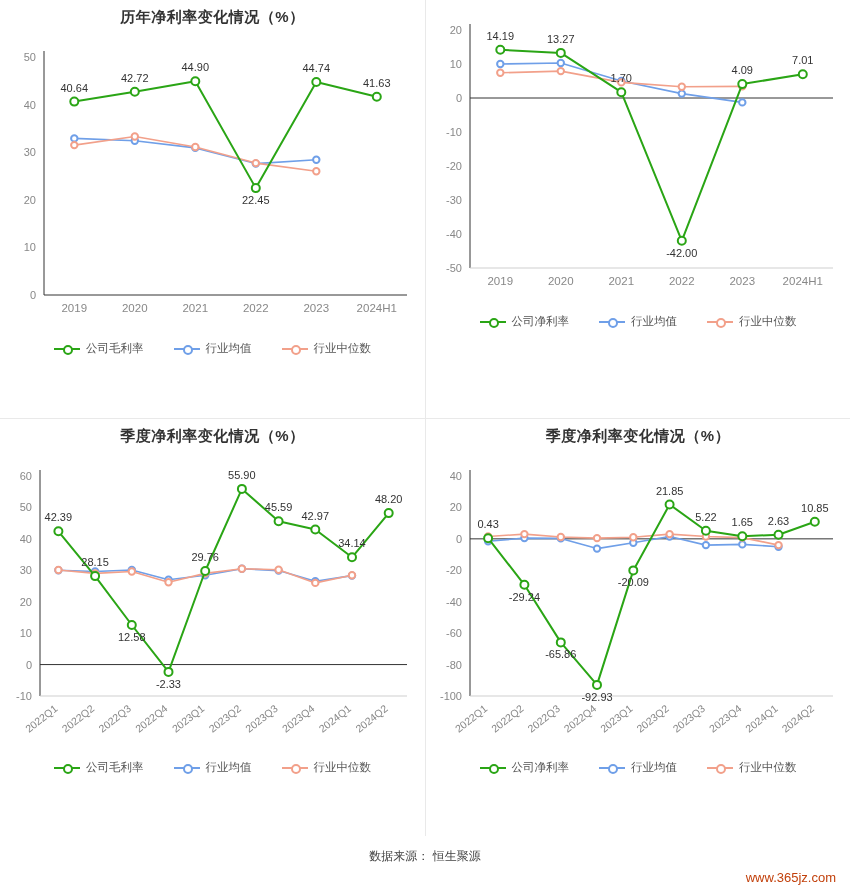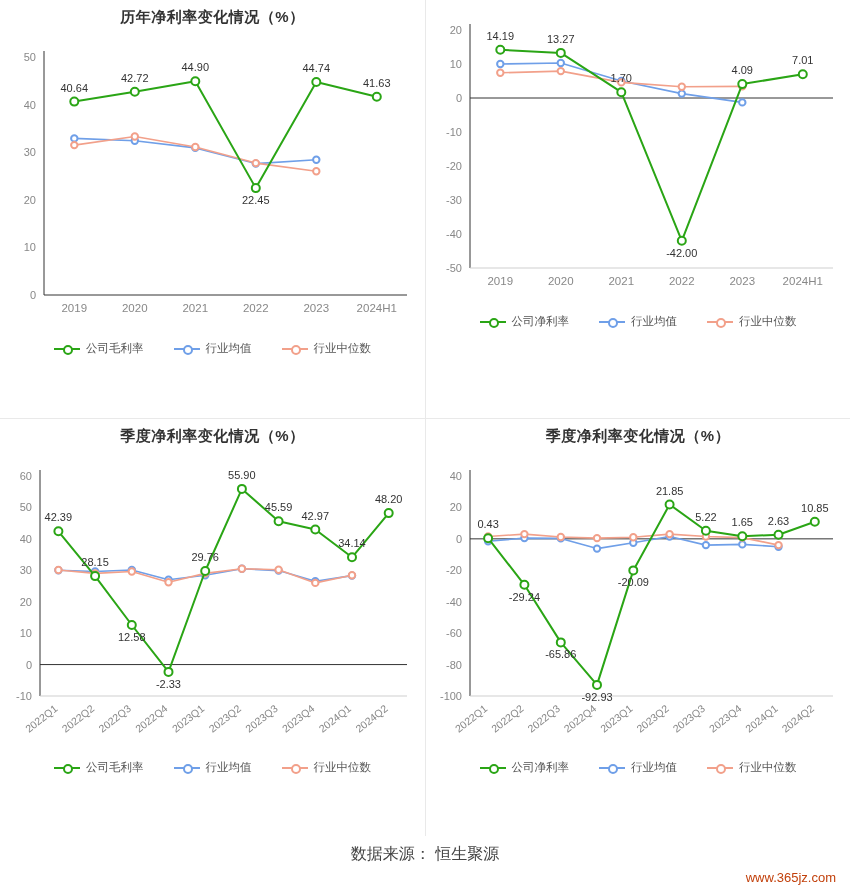--- a/index.html
+++ b/index.html
@@ -49,21 +49,21 @@
   .legend-mark{width:26px;height:12px;position:relative;display:inline-block;}
   .legend-mark .ln{position:absolute;left:0;top:5px;width:26px;height:2px;}
   .legend-mark .dot{
     position:absolute;left:9px;top:2px;width:6px;height:6px;border-radius:50%;
     background:#fff;border:2px solid #000;box-sizing:content-box;
   }
   .footer{
     position:absolute;
     left:0;right:0;bottom:26px;
     text-align:center;
-    font-size:16px;
+    font-size:12px;
     color:#444;
   }
   .watermark{
     position:absolute;
     right:14px;bottom:6px;
     font-size:13px;
     color:#c2410c;
   }
   text{font-family:"Liberation Sans", sans-serif;}
 </style>

